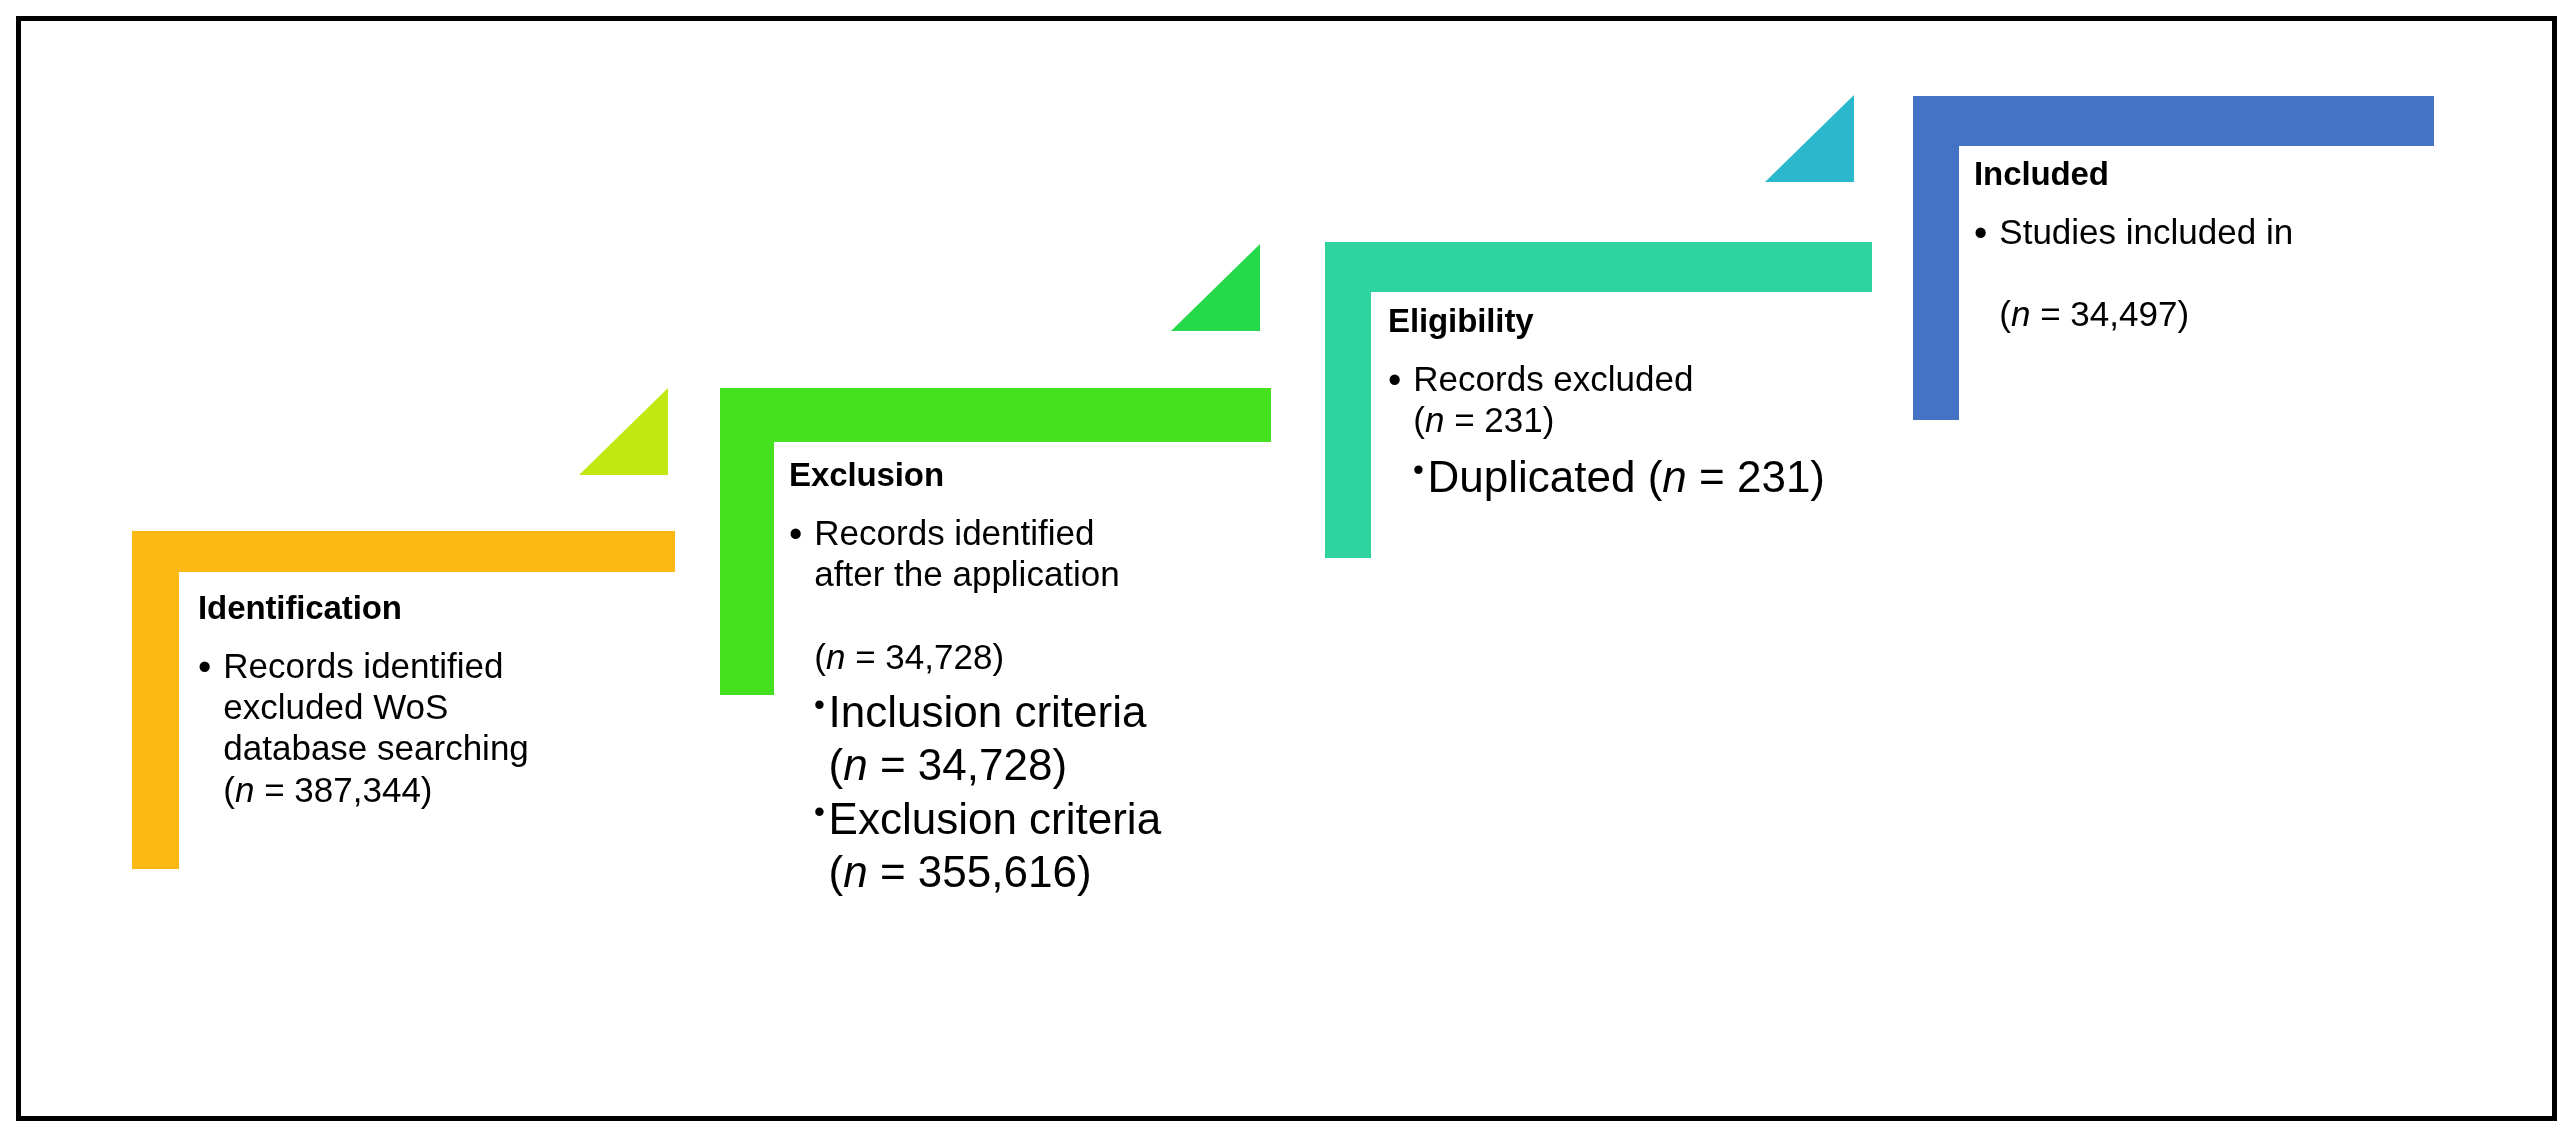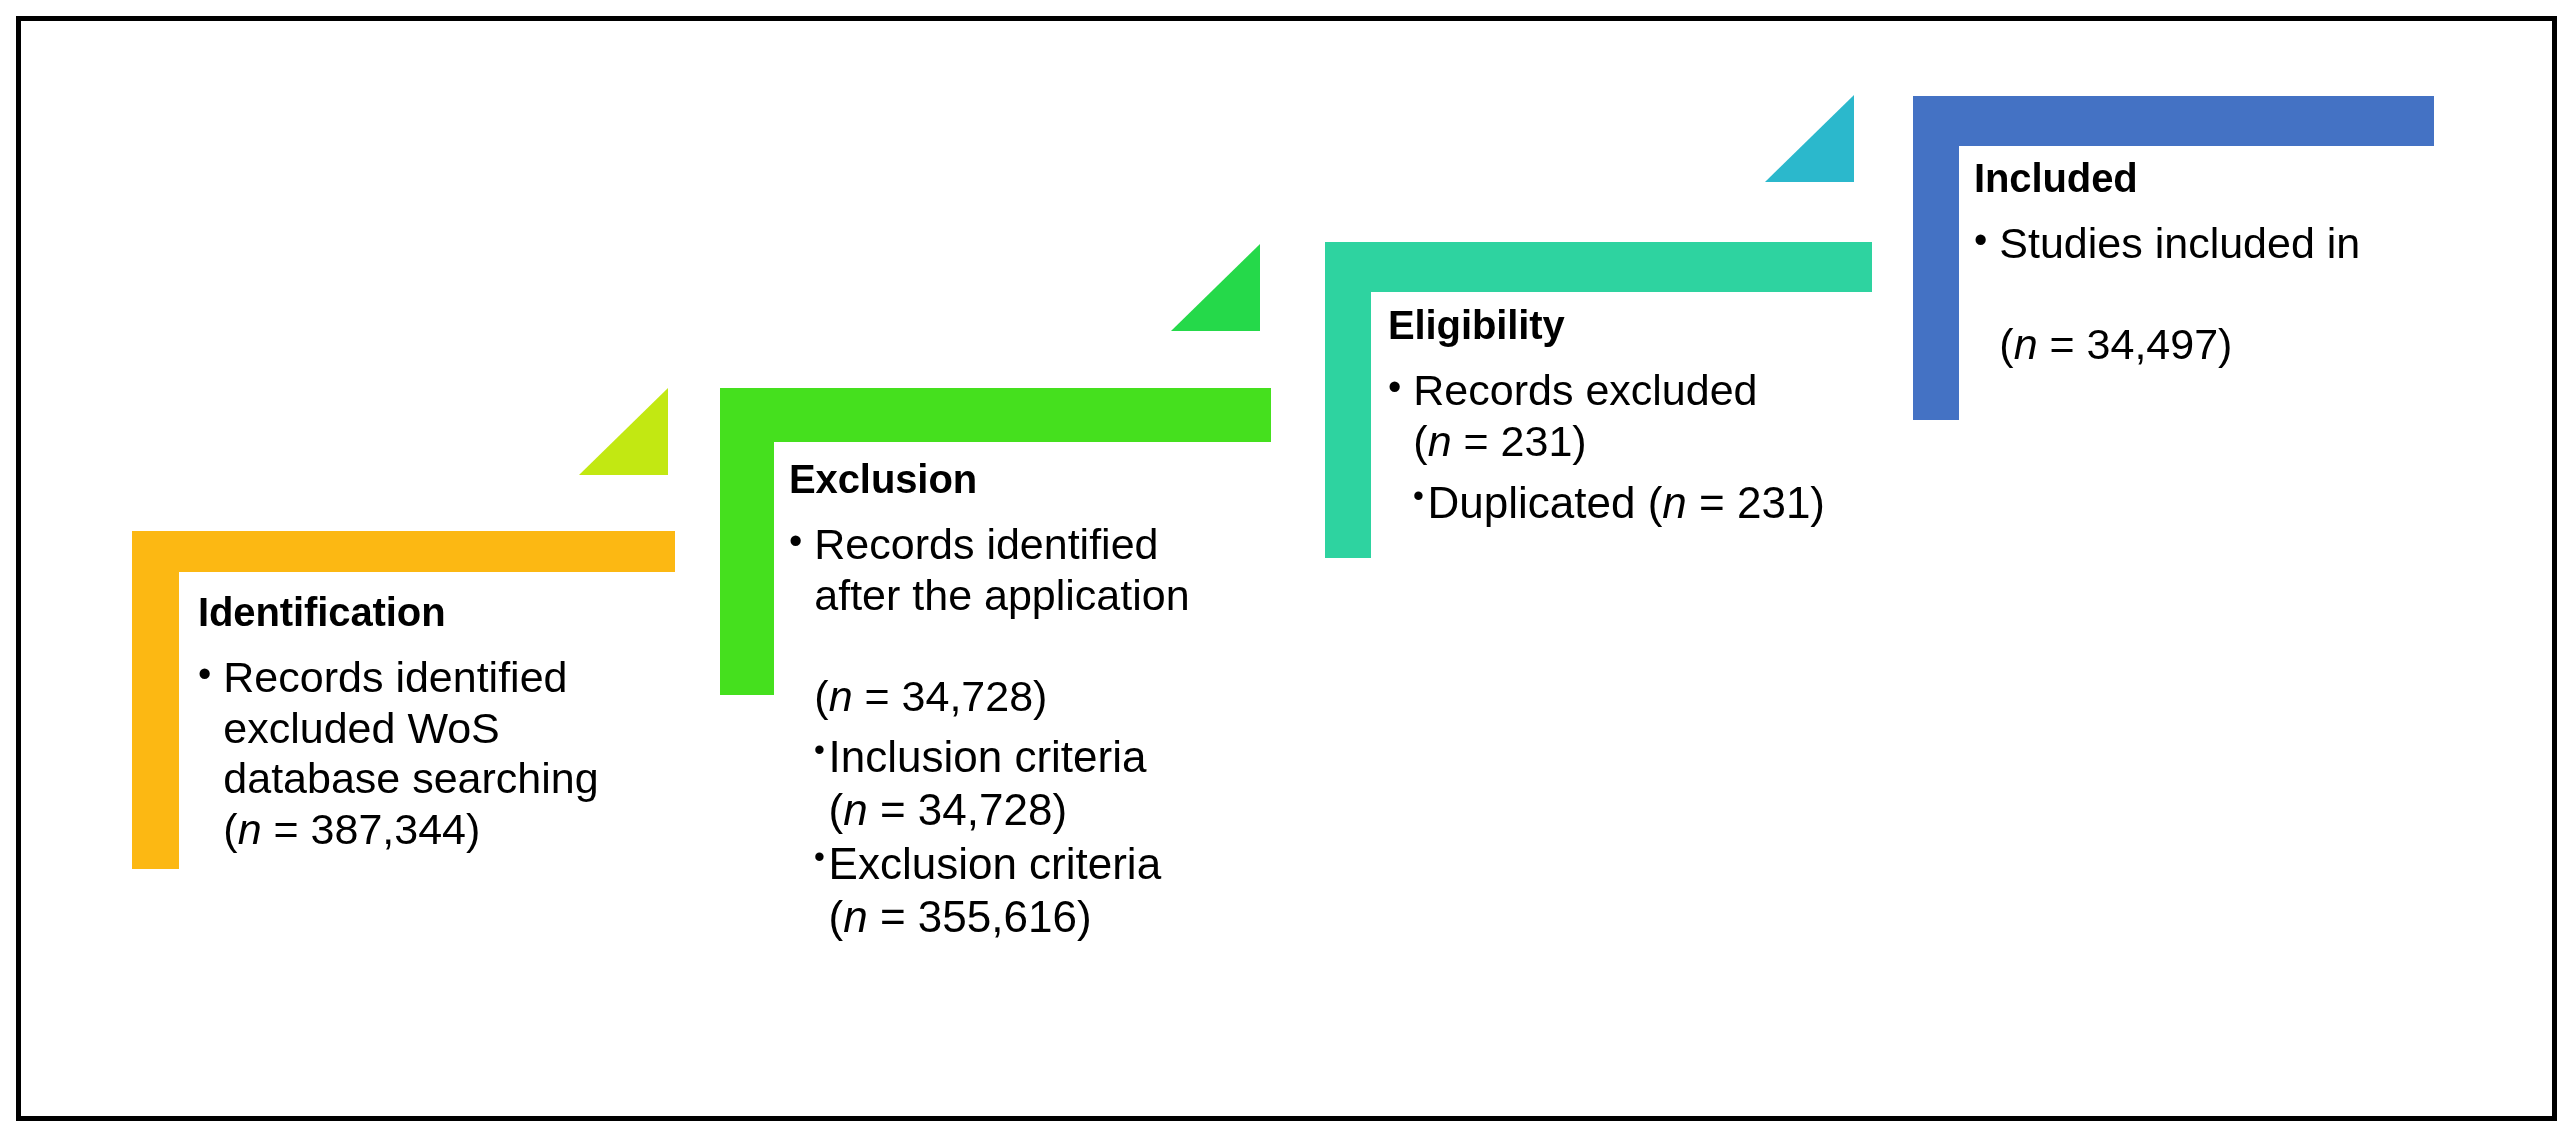--- a/index.html
+++ b/index.html
@@ -53,39 +53,39 @@
     height: 0;
   }
 
   
   .txt {
     position: absolute;
     color: #000000;
   }
   .stage-title {
     font-weight: bold;
-    font-size: 40px;
+    font-size: 33px;
     line-height: 1.05;
     letter-spacing: -0.1px;
     margin: 0 0 19px 0;
     white-space: nowrap;
   }
   .bullet-row {
     display: flex;
     align-items: flex-start;
     margin: 0 0 4.4px 0;
   }
   .bullet-dot {
     flex: 0 0 auto;
     font-size: 38px;
     line-height: 1.18;
     margin-right: 12px;
   }
   .bullet-text {
-    font-size: 43px;
+    font-size: 35px;
     line-height: 1.18;
   }
 
   
   .sub-row {
     display: flex;
     align-items: flex-start;
     margin: 0 0 1.5px 0;
   }
   .sub-dot {

